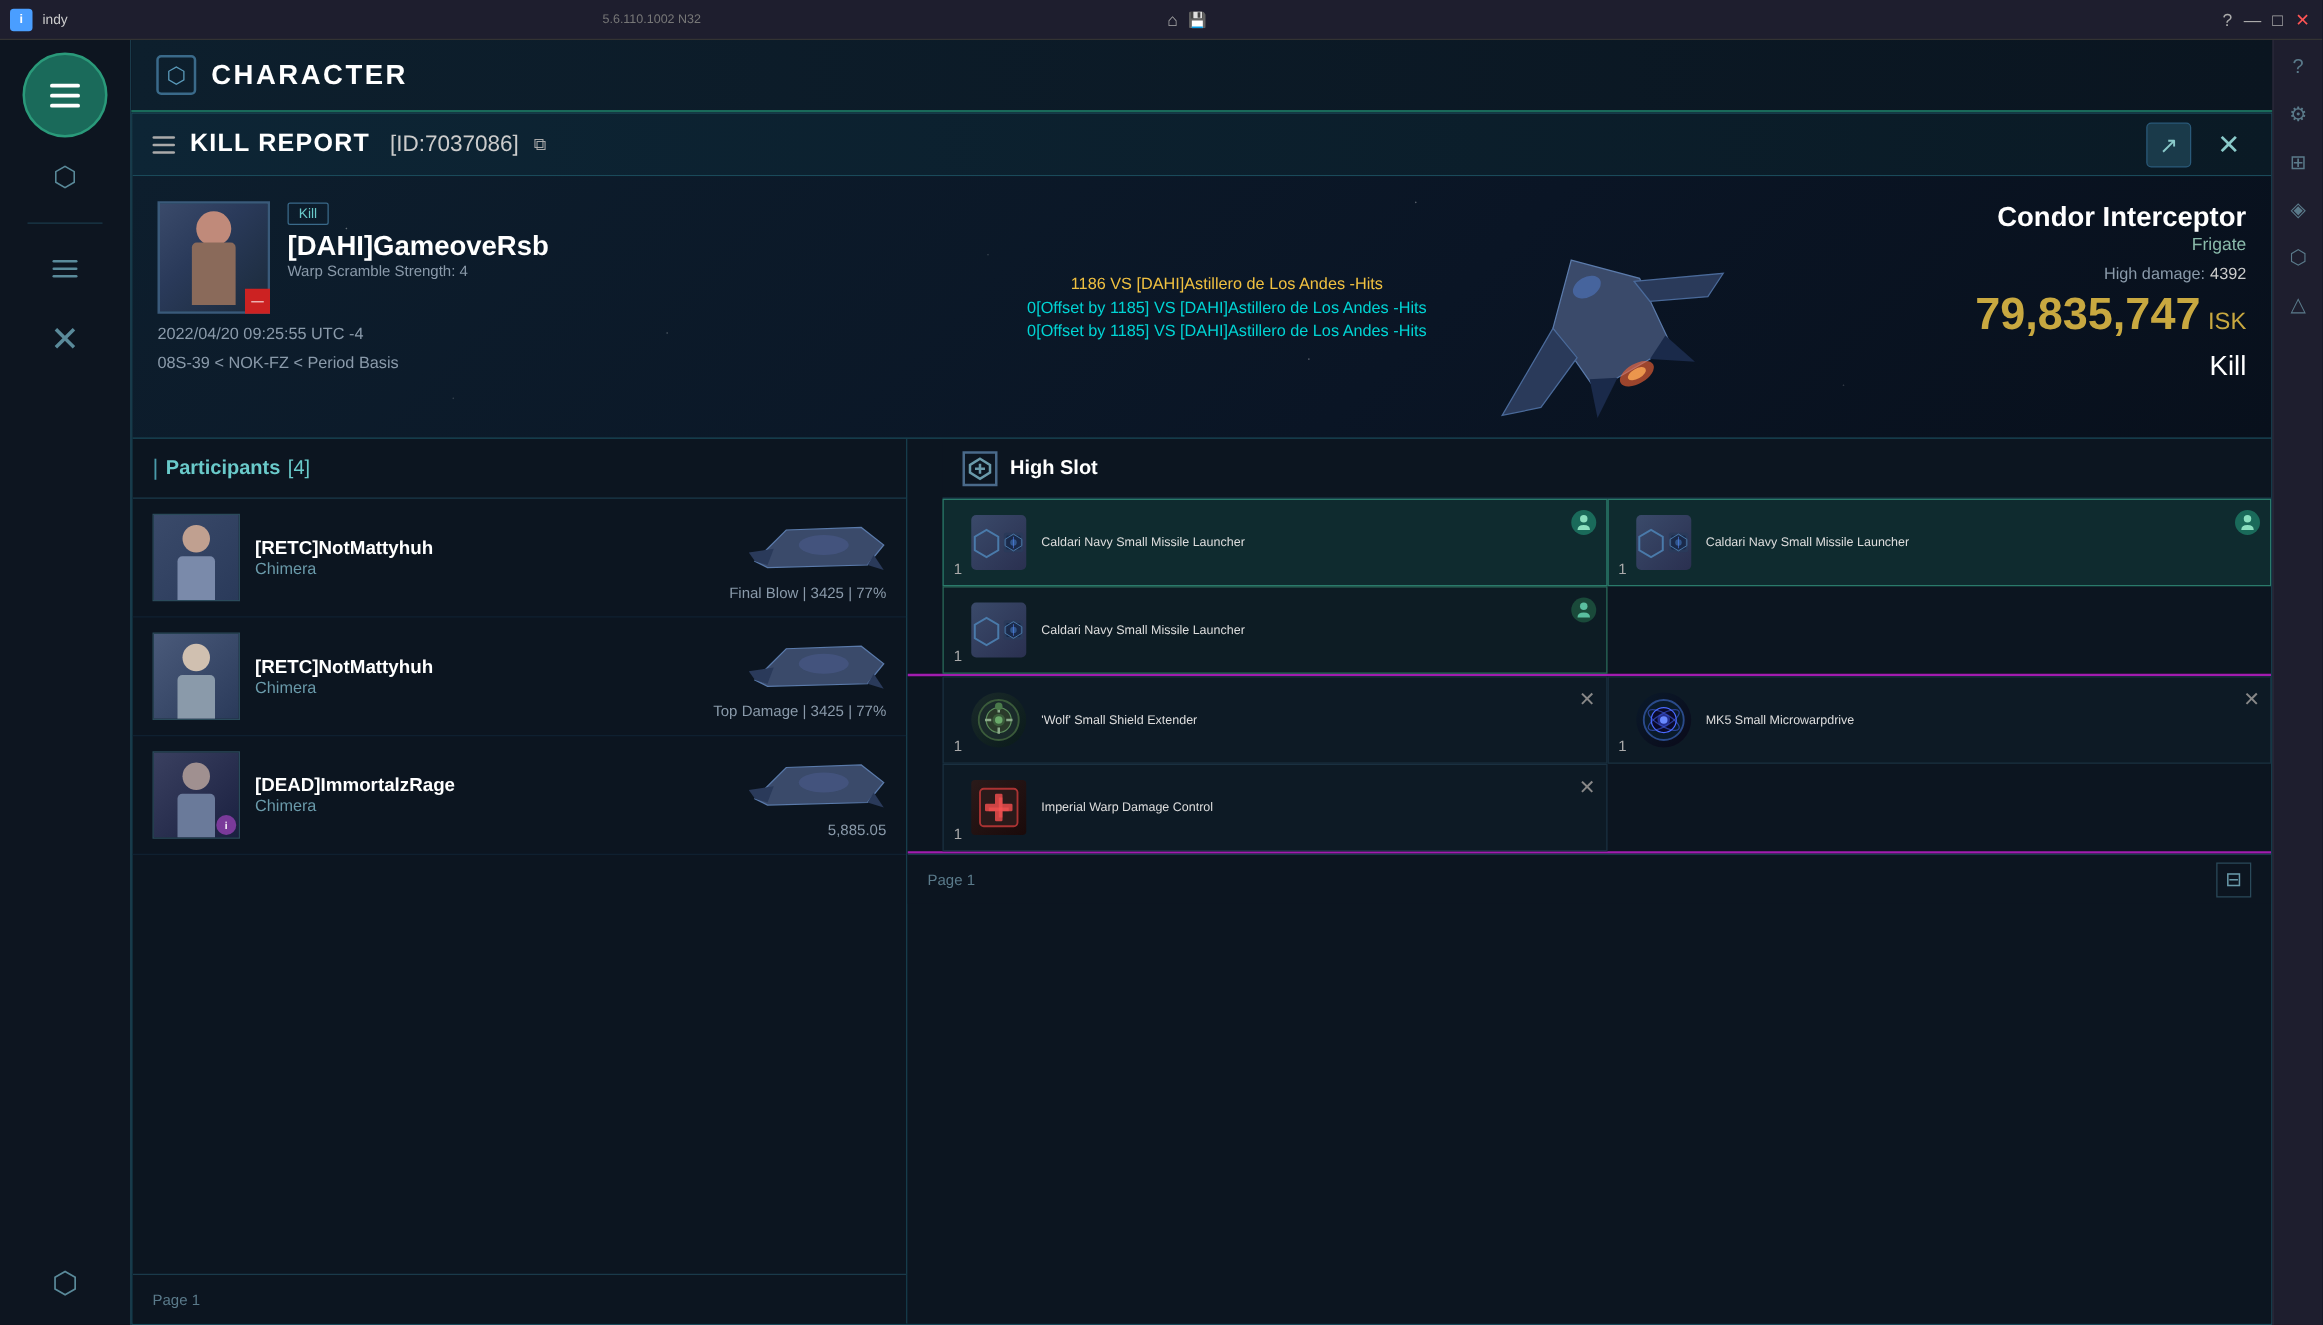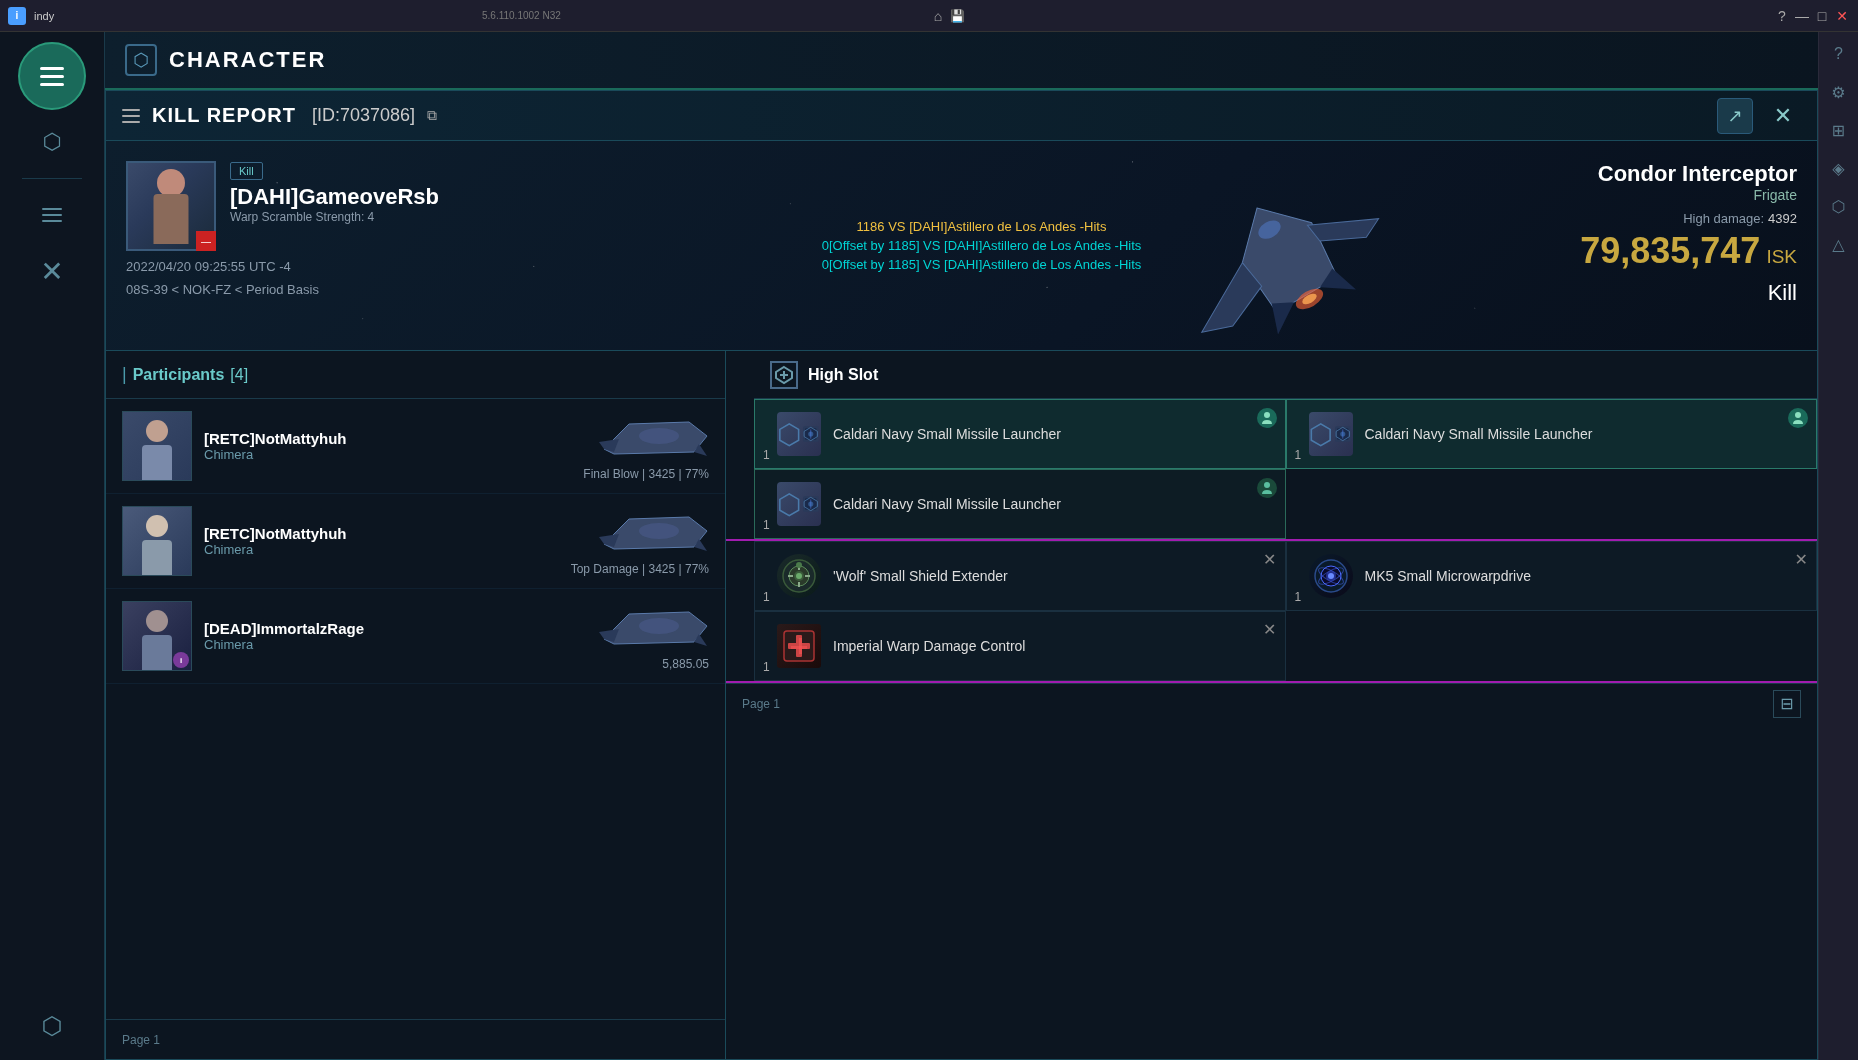--- a/index.html
+++ b/index.html
@@ -675,21 +675,21 @@
       height: 44px;
       background: #2a3a4a;
       border-radius: 3px;
       display: flex;
       align-items: center;
       justify-content: center;
       font-size: 20px;
     }
     .slot-item-name {
       flex: 1;
-      font-size: 14px;
+      font-size: 10px;
       color: #ddd;
       line-height: 1.3;
     }
     .slot-item-person-icon {
       width: 20px;
       height: 20px;
       background: #1a6a5a;
       border-radius: 50%;
       display: flex;
       align-items: center;

